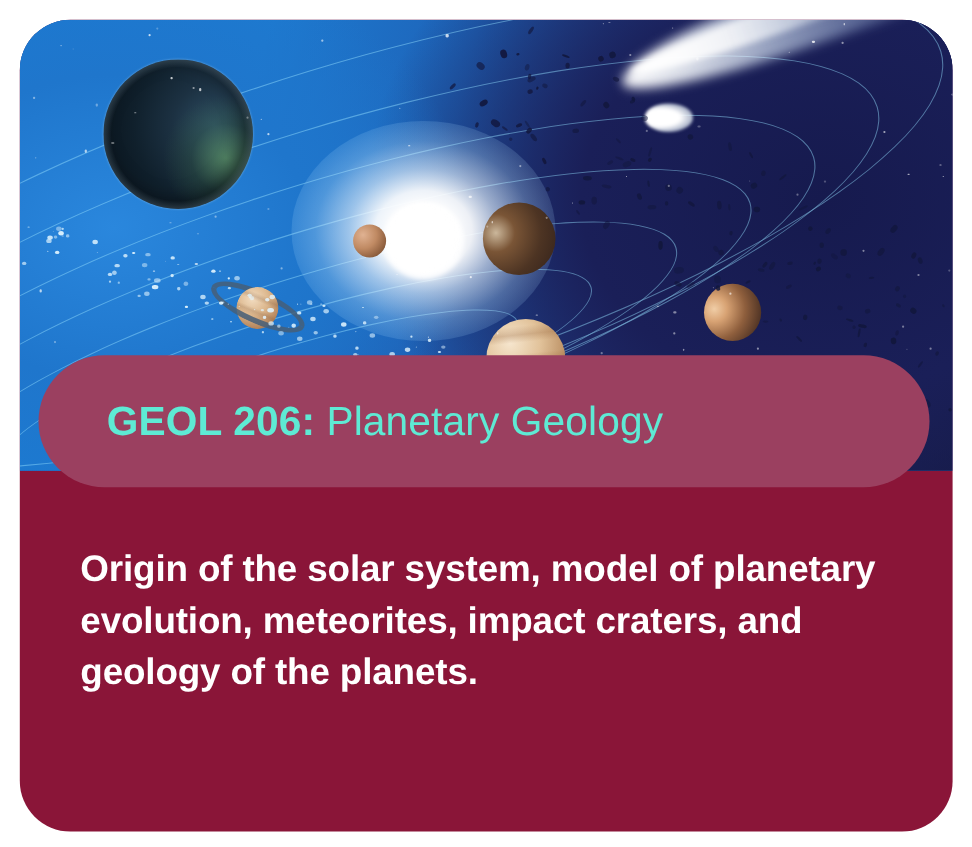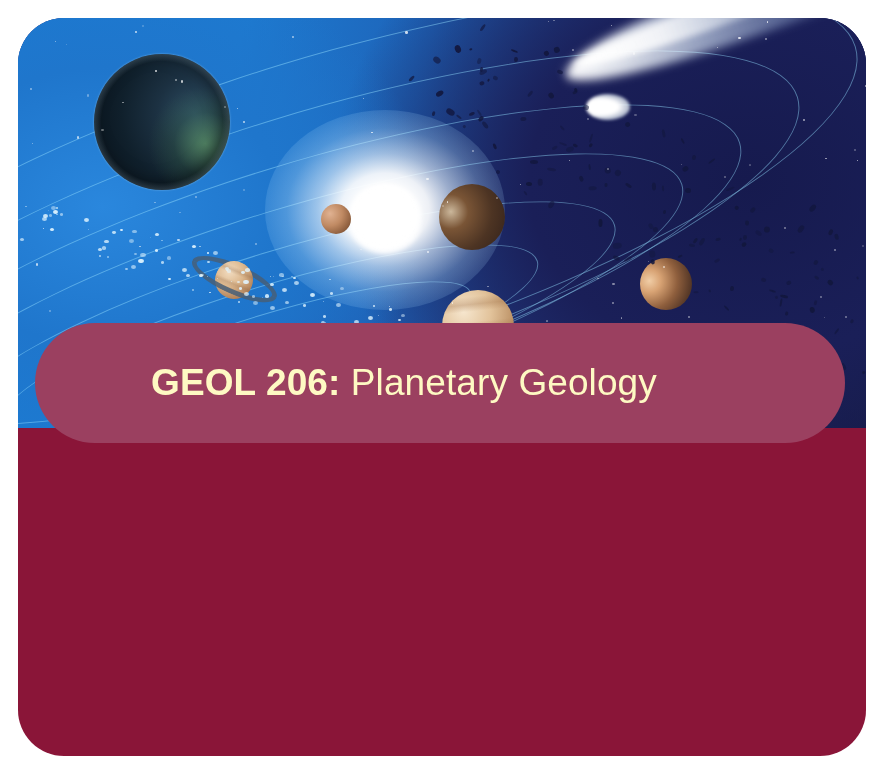--- a/index.html
+++ b/index.html
@@ -199,25 +199,25 @@
     top: 305px;
     width: 810px;
     height: 120px;
     background: #9B4060;
     border-radius: 60px;
     display: flex;
     align-items: center;
     z-index: 5;
   }
   #title-text {
-    color: #fef9c3;
+    color: #5eead4;
     font-size: 37px;
     font-weight: 400;
     letter-spacing: .1px;
-    padding-left: 116px;
+    padding-left: 62px;
     white-space: nowrap;
   }
   #title-code { font-weight: 700; }
 
   
   #description {
     position: absolute;
     left: 55px;
     top: 476px;
     width: 760px;
@@ -589,14 +589,15 @@
         <div class="speck" style="left: 190.3px; top: 327.2px; width: 1.6px; height: 1.6px; background: rgba(255, 255, 255, 0.31);"></div>
         <div class="speck" style="left: 137.3px; top: 52.3px; width: 1.5px; height: 1.5px; background: rgba(255, 255, 255, 0.73);"></div>
         <div class="speck" style="left: 176.7px; top: 177.7px; width: 2.4px; height: 2.4px; background: rgba(255, 255, 255, 0.43);"></div>
       </div>
   </div>
 
   <div id="title-banner">
     <div id="title-text"><span id="title-code">GEOL 206:</span><span id="title-name"> Planetary Geology</span></div>
   </div>
 
+  <div id="description">Origin of the solar system, model of planetary evolution, meteorites, impact craters, and geology of the planets.</div>
 
 </div>
 
 </body></html>

